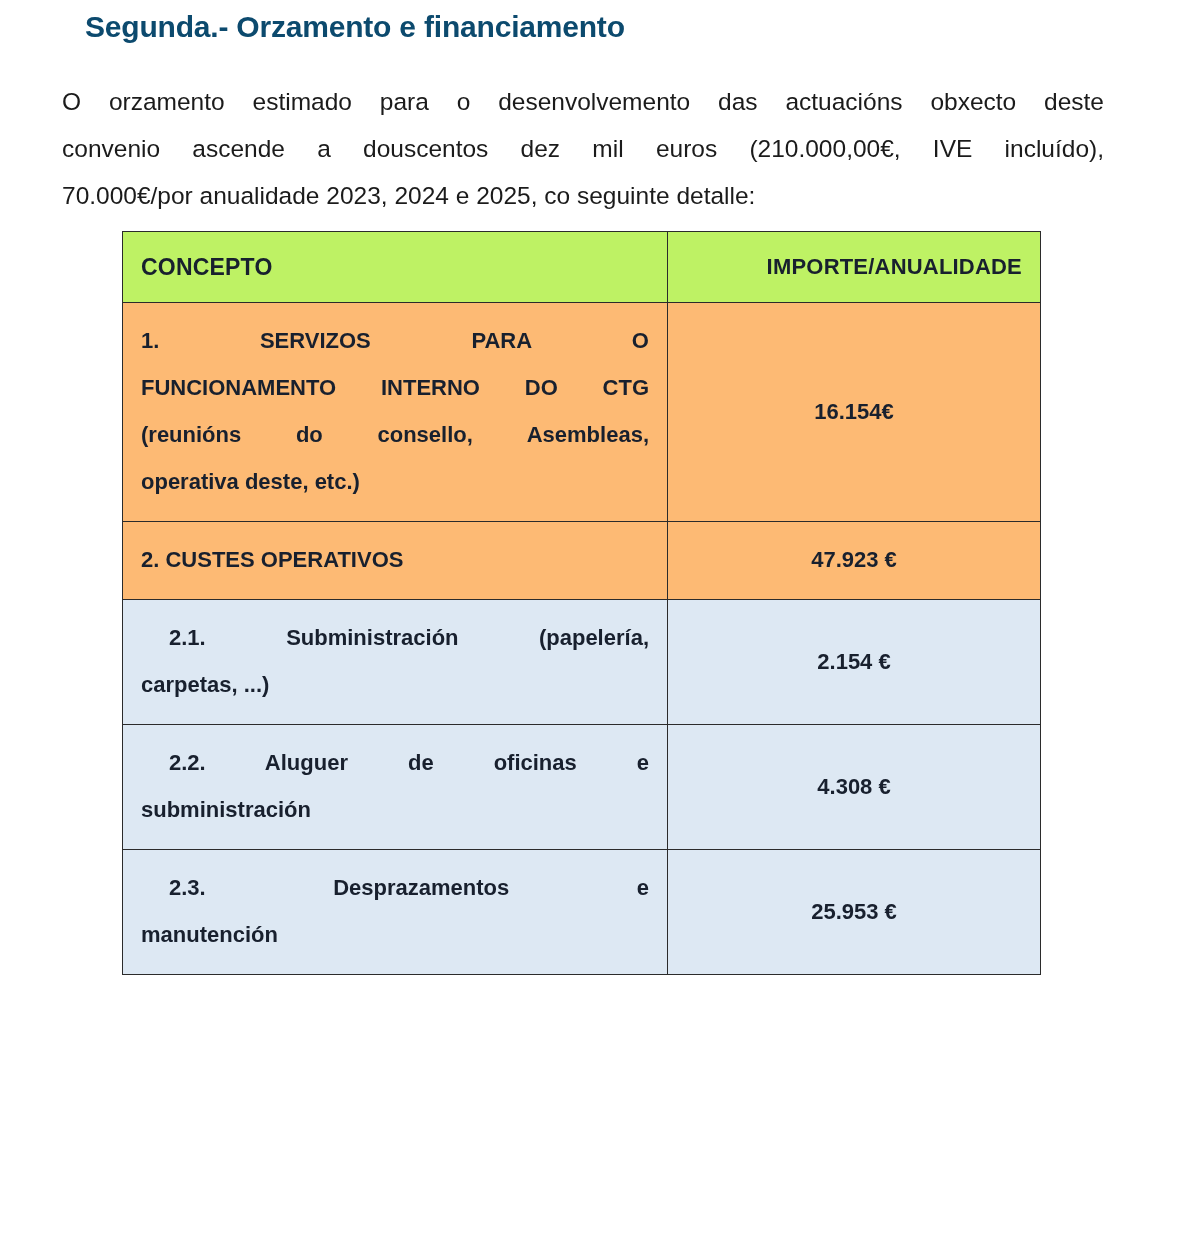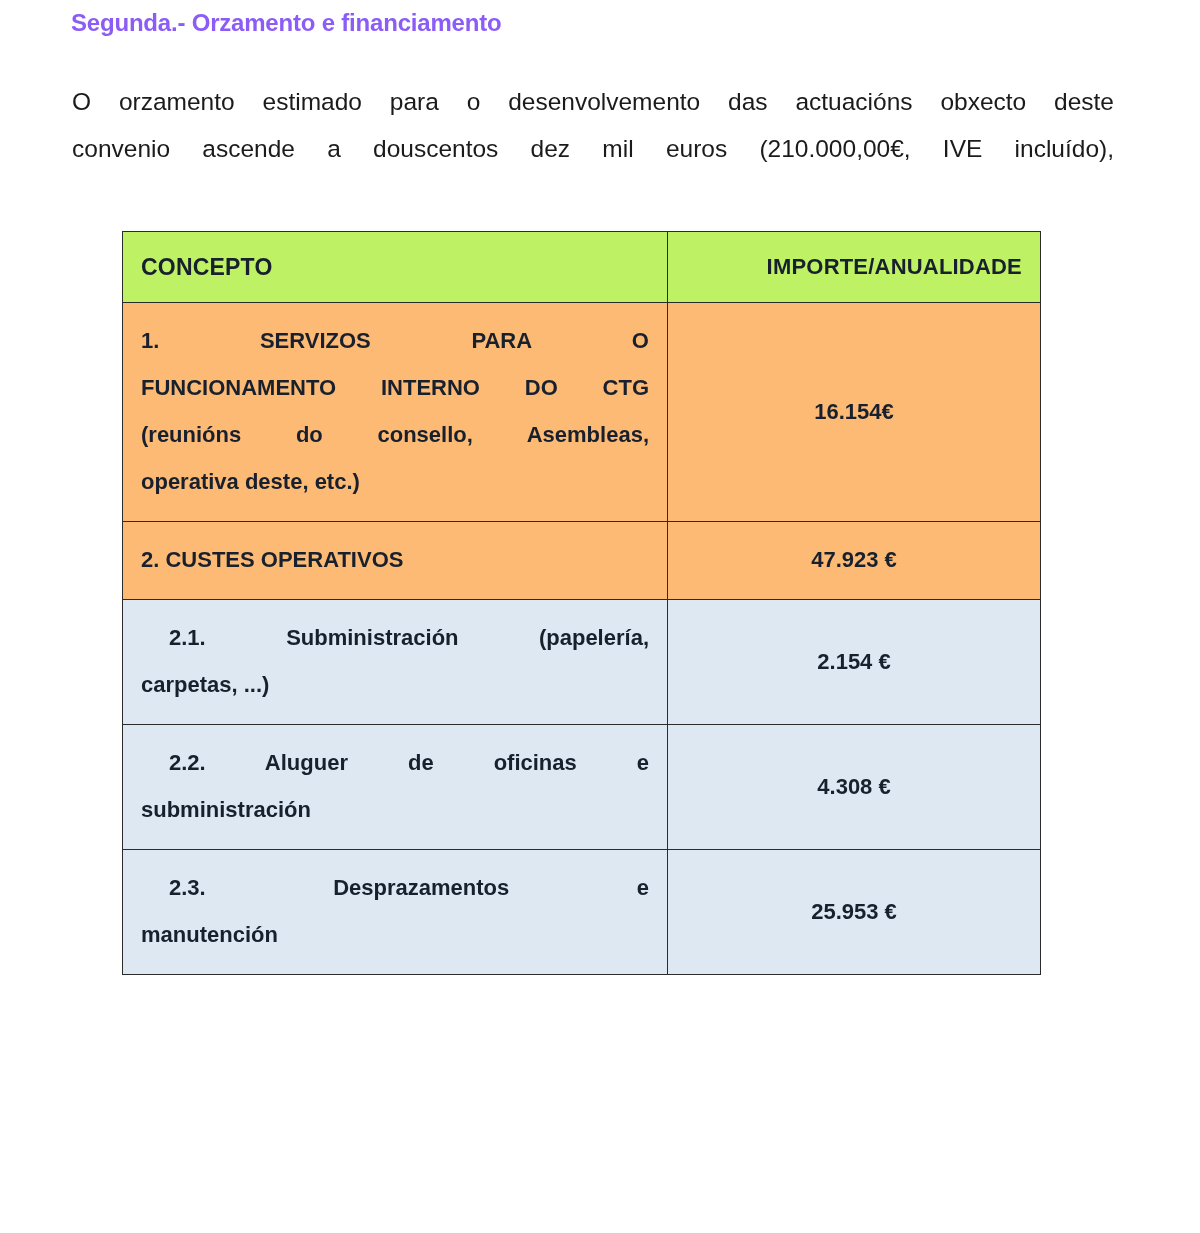--- a/index.html
+++ b/index.html
@@ -17,32 +17,32 @@
   }
   .page {
     position: relative;
     width: 1200px;
     height: 1233px;
     box-sizing: border-box;
     padding: 0;
   }
   .doc-heading {
     position: absolute;
-    left: 71px;
+    left: 85px;
     top: 8px;
     width: 1060px;
-    font-size: 24px;
+    font-size: 30px;
     font-weight: bold;
     letter-spacing: -0.2px;
-    color: #8b5cf6;
+    color: #0c4a6e;
     line-height: 1.25;
   }
   .doc-paragraph {
     position: absolute;
-    left: 72px;
+    left: 62px;
     top: 78px;
     width: 1042px;
     font-size: 24.5px;
     line-height: 47px;
     text-align: justify;
     text-justify: inter-word;
     color: #1b1b1b;
   }
   .doc-paragraph .lastline {
     text-align: left;
@@ -147,20 +147,21 @@
 </head>
 <body>
 
 <div class="page">
 
   <div class="doc-heading">Segunda.- Orzamento e financiamento</div>
 
   <div class="doc-paragraph">
     <div style="text-align:justify;text-align-last:justify;">O orzamento estimado para o desenvolvemento das actuacións obxecto deste</div>
     <div style="text-align:justify;text-align-last:justify;">convenio ascende a douscentos dez mil euros (210.000,00€, IVE incluído),</div>
+    <div class="lastline">70.000€/por anualidade 2023, 2024 e 2025, co seguinte detalle:</div>
   </div>
 
   <div class="budget-table-wrap">
     <table class="budget-table">
       <colgroup>
         <col class="c-concept">
         <col class="c-amount">
       </colgroup>
       <thead>
         <tr class="row-header">

